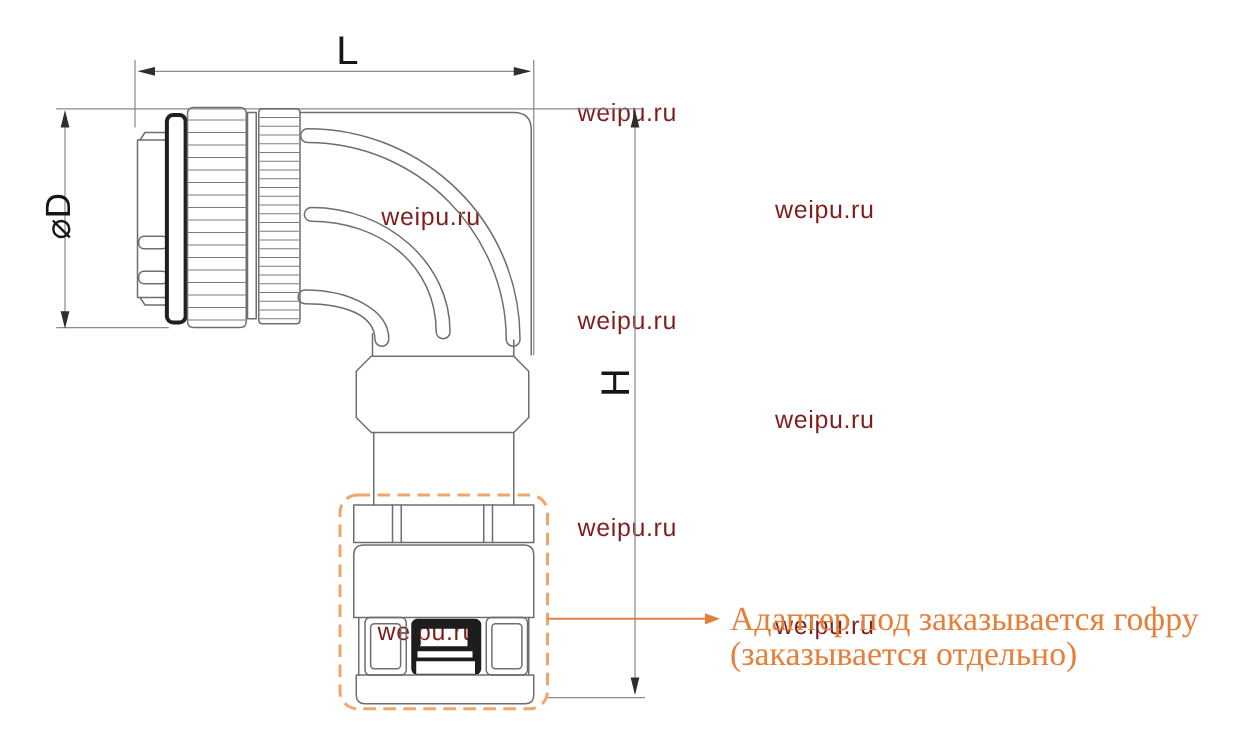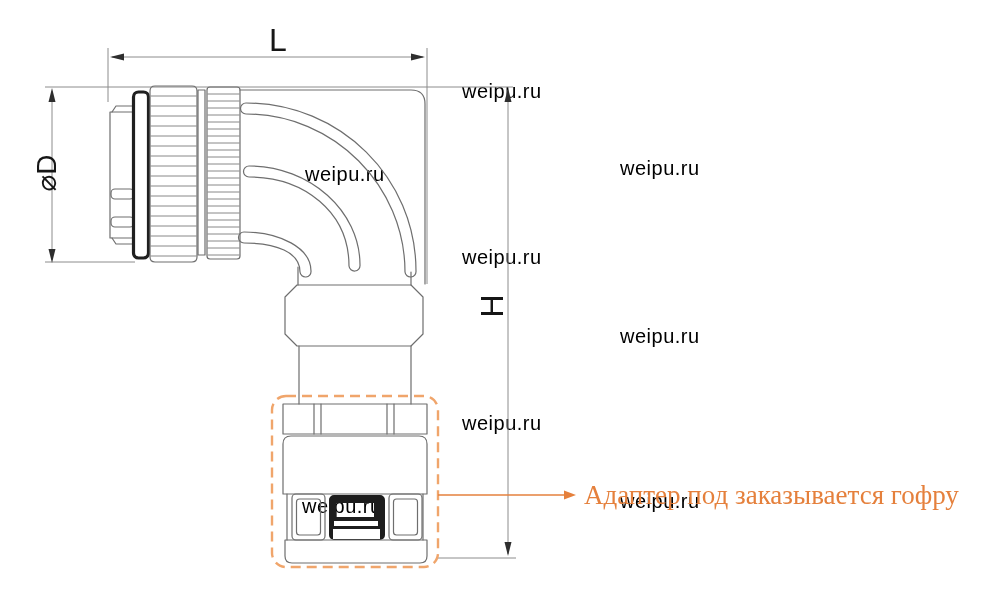--- a/index.html
+++ b/index.html
@@ -1,21 +1,21 @@
 <!DOCTYPE html>
 <html><head>
 <meta charset="utf-8">
 <style>
   html,body { margin:0; padding:0; background:#ffffff; }
   #canvas {
     position:relative; width:1000px; height:591px; background:#ffffff;
     overflow:hidden; font-family:"Liberation Sans", sans-serif;
   }
   .wm {
-    position:absolute; color:#000000; font:500 20px "Liberation Sans", sans-serif;
+    position:absolute; color:#7f1d1d; font:500 20px "Liberation Sans", sans-serif;
     letter-spacing:0.5px; user-select:none; white-space:nowrap;
   }
   svg.drawing { position:absolute; left:0; top:0; }
   .part   { stroke:#6e6e6e; stroke-width:1.2; fill:none; stroke-linejoin:round; stroke-linecap:round; }
   .rib    { stroke:#7b7b7b; stroke-width:0.9; }
   .dimln  { stroke:#8c8c8c; stroke-width:1; fill:none; }
   .arr    { fill:#2e2e2e; stroke:none; }
   .dimtxt { font-family:"Liberation Sans","DejaVu Sans",sans-serif; font-size:32px; fill:#161616; text-anchor:middle; }
   .dimtxt.small { font-size:28px; }
   .darkband { stroke:#1f1f1f; stroke-width:3.2; fill:none; }
@@ -169,15 +169,16 @@
 
     <rect class="dashedbox" x="272" y="396" width="166" height="171" rx="14"></rect>
     <g>
       <line class="leader" x1="438" y1="495" x2="566" y2="495"></line>
       <polygon class="leaderarr" points="576,495 564,490.5 564,499.5"></polygon>
     </g>
   </svg>
 
   <div class="callout">
     <div>Адаптер под заказывается гофру</div>
+    <div>(заказывается отдельно)</div>
   </div>
 
 </div>
 
 </body></html>

